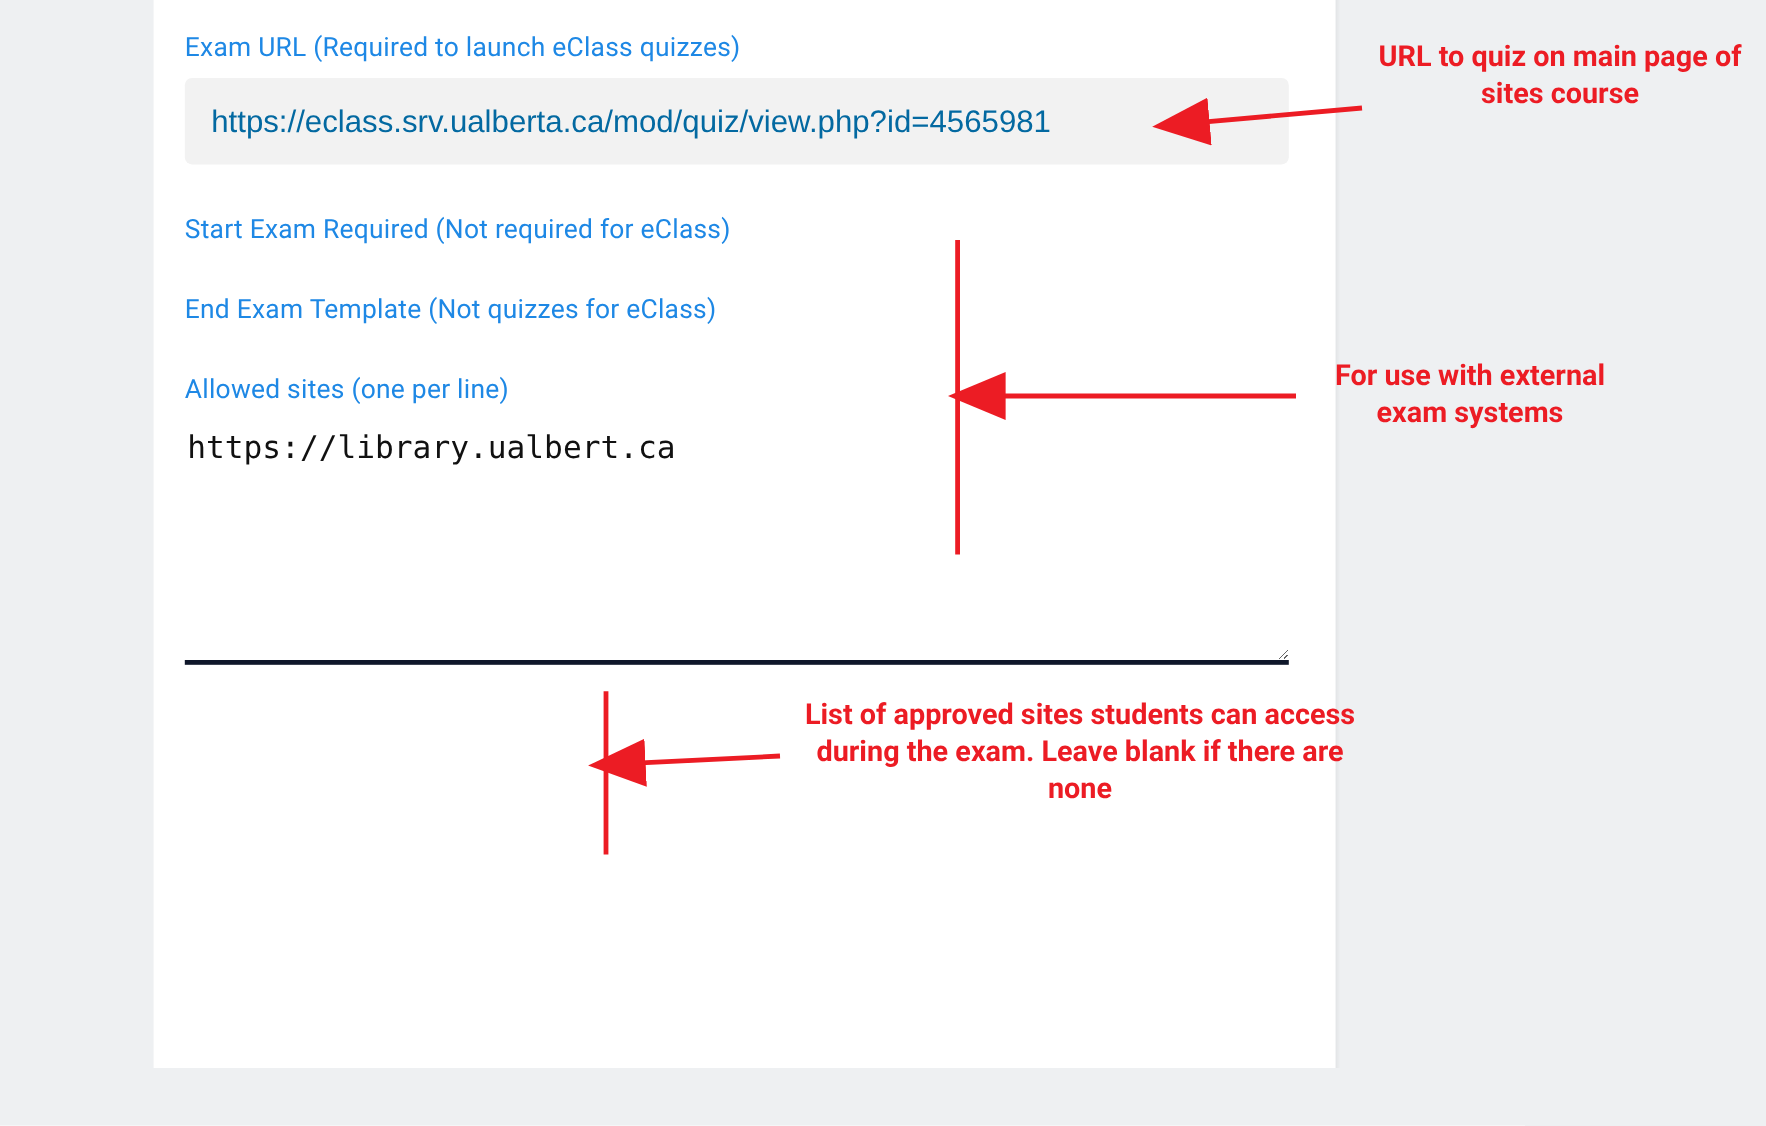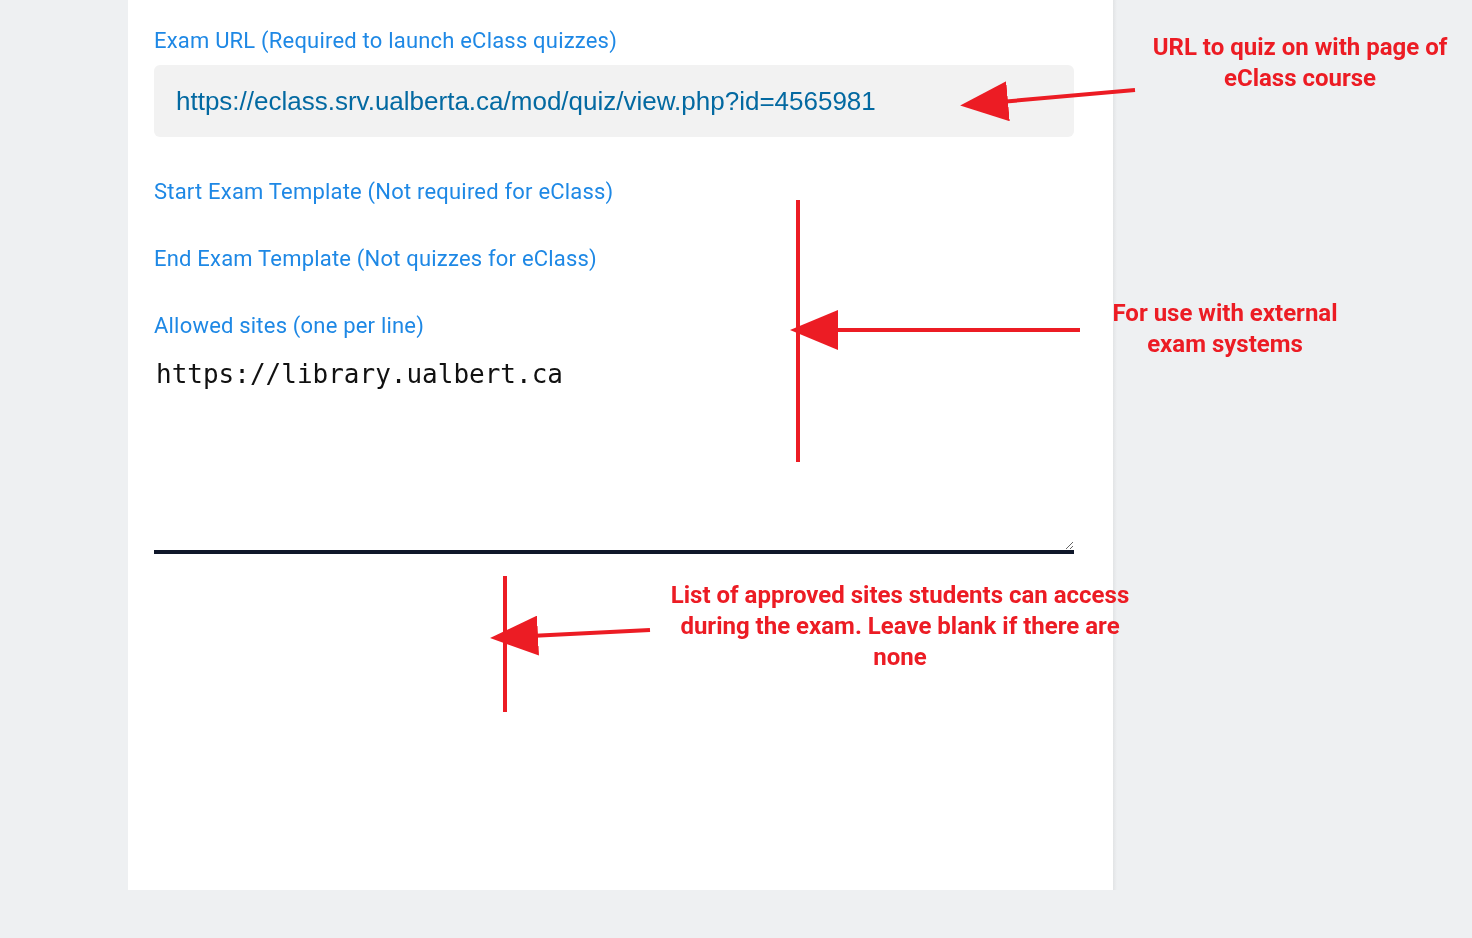--- a/index.html
+++ b/index.html
@@ -88,37 +88,37 @@
 <body>
 
 <div class="card">
 
   <div class="group">
     <label class="field-label">Exam URL (Required to launch eClass quizzes)</label>
     <input class="text-input" type="text" value="https://eclass.srv.ualberta.ca/mod/quiz/view.php?id=4565981" style="">
   </div>
 
   <div class="group">
-    <label class="field-label">Start Exam Template (Not required for eClass)</label>
+    <label class="field-label">Start Exam Required (Not required for eClass)</label>
   </div>
 
   <div class="group">
     <label class="field-label">End Exam Template (Not quizzes for eClass)</label>
   </div>
 
   <div class="group">
     <label class="field-label">Allowed sites (one per line)</label>
     <div class="textarea-wrap">
       <textarea class="allowed-textarea" style="">https://library.ualbert.ca</textarea>
     </div>
   </div>
 
 </div>
 
-<div class="annot" style="left:1140px; top:32px; width:320px;">URL to quiz on with page of eClass course</div>
+<div class="annot" style="left:1140px; top:32px; width:320px;">URL to quiz on main page of sites course</div>
 
 <div class="annot" style="left:1095px; top:298px; width:260px;">For use with external exam systems</div>
 
 <div class="annot" style="left:660px; top:580px; width:480px;">List of approved sites students can access during the exam. Leave blank if there are none</div>
 
 <svg class="overlay">
   <defs>
     <marker id="arrowhead" markerWidth="12" markerHeight="10" refX="2" refY="5" orient="auto">
       <polygon points="0 0, 12 5, 0 10" fill="#ec1c24"></polygon>
     </marker>

